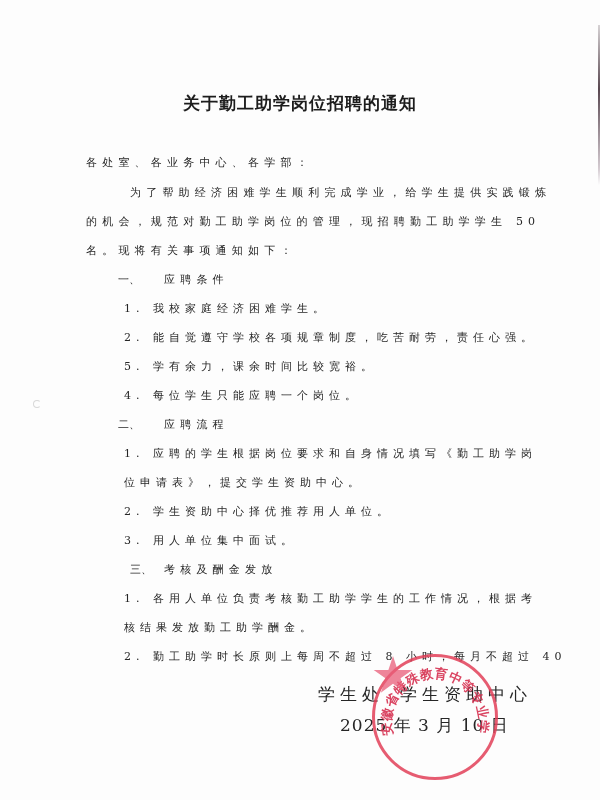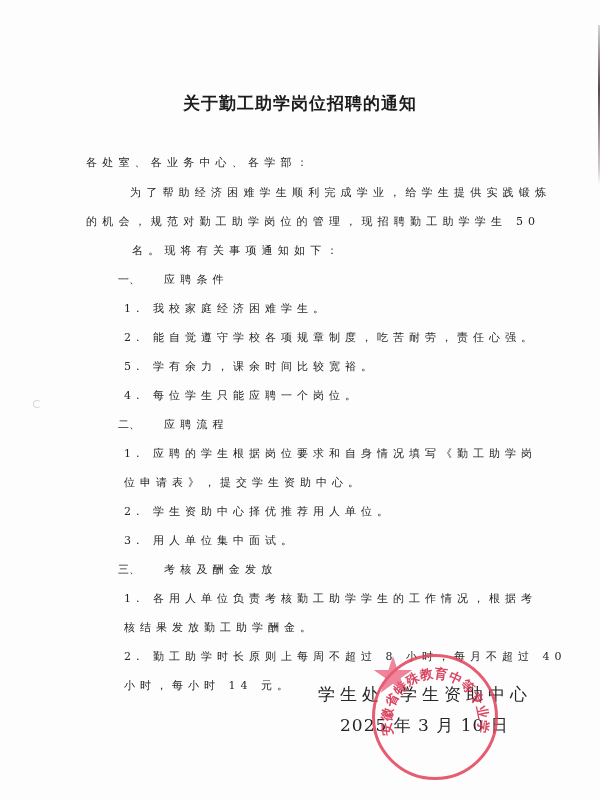--- a/index.html
+++ b/index.html
@@ -54,45 +54,44 @@
 <div class="page">
   <div class="edge-line"></div>
   <div class="speck"></div>
 
   <div class="title">关于勤工助学岗位招聘的通知</div>
 
   <div class="line" style="top:153px;">各处室、各业务中心、各学部：</div>
 
   <div class="line ind2" style="top:183px;">为了帮助经济困难学生顺利完成学业，给学生提供实践锻炼</div>
   <div class="line" style="top:212px;">的机会，规范对勤工助学岗位的管理，现招聘勤工助学学生 50</div>
-  <div class="line" style="top:241px;margin-left:46px;">名。现将有关事项通知如下：</div>
+  <div class="line" style="top:241px;">名。现将有关事项通知如下：</div>
 
   <div class="line ind-sec" style="top:270px;">
     <span class="sec-num">一、</span><span>应聘条件</span>
   </div>
   <div class="line ind-item" style="top:299px;">1. 我校家庭经济困难学生。</div>
   <div class="line ind-item" style="top:328px;">2. 能自觉遵守学校各项规章制度，吃苦耐劳，责任心强。</div>
   <div class="line ind-item" style="top:357px;">5. 学有余力，课余时间比较宽裕。</div>
   <div class="line ind-item" style="top:386px;">4. 每位学生只能应聘一个岗位。</div>
 
   <div class="line ind-sec" style="top:415px;">
     <span class="sec-num">二、</span><span>应聘流程</span>
   </div>
   <div class="line ind-item" style="top:444px;">1. 应聘的学生根据岗位要求和自身情况填写《勤工助学岗</div>
   <div class="line ind-item" style="top:473px;">位申请表》，提交学生资助中心。</div>
   <div class="line ind-item" style="top:502px;">2. 学生资助中心择优推荐用人单位。</div>
   <div class="line ind-item" style="top:531px;">3. 用人单位集中面试。</div>
 
-  <div class="line ind-sec" style="top:560px;">
+  <div class="line ind-sec" style="top:560px;text-align:center;">
     <span class="sec-num">三、</span><span>考核及酬金发放</span>
   </div>
   <div class="line ind-item" style="top:589px;">1. 各用人单位负责考核勤工助学学生的工作情况，根据考</div>
   <div class="line ind-item" style="top:618px;">核结果发放勤工助学酬金。</div>
   <div class="line ind-item" style="top:647px;">2. 勤工助学时长原则上每周不超过 8 小时，每月不超过 40</div>
-  <div class="line ind-item" style="top:676px;">小时，每小时 14 元。</div>
 
   <div class="sign" style="left:318px; top:683px;">
     <span>学生处</span><span style="display:inline-block;width:16px;"></span><span>学生资助中心</span>
   </div>
   <div class="sign" style="left:340px; top:714px; letter-spacing:1px;">2025 年 3 月 10 日</div>
 
   <div class="stamp">
     <svg width="126" height="126" viewBox="0 0 126 126">
       <defs>
         <path id="arcPath" d="M 22,84 A 44,44 0 1,1 104,84" fill="none"></path>

